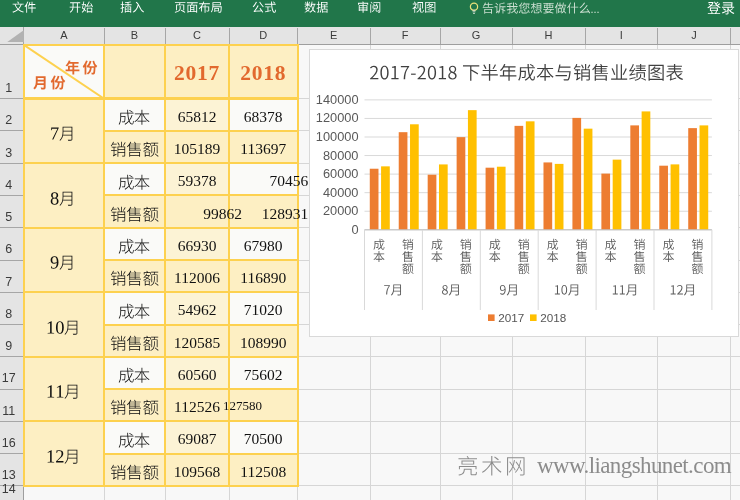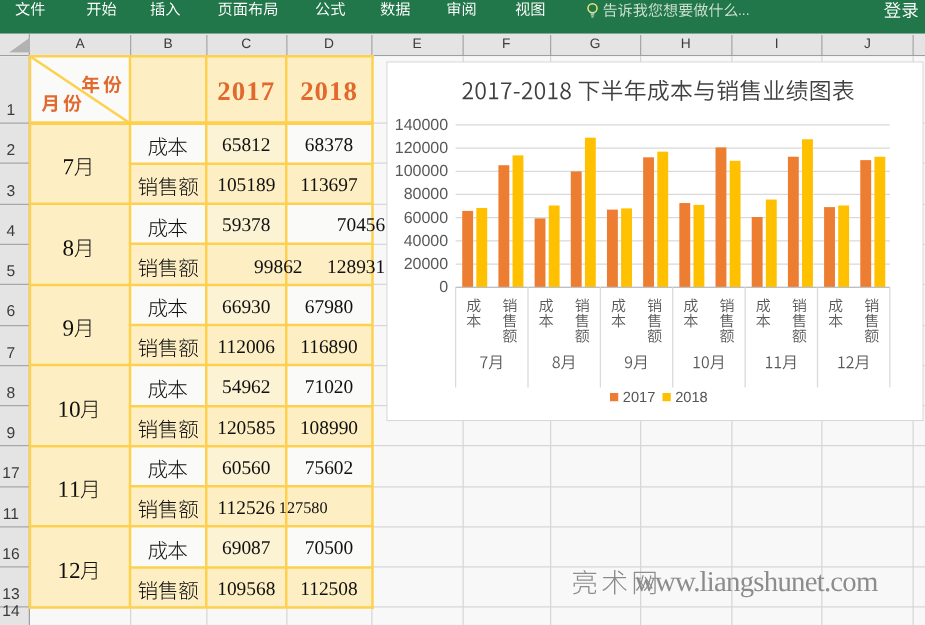--- a/index.html
+++ b/index.html
@@ -623,12 +623,12 @@
       <use href="#d8868" transform="translate(356.47,30.3) scale(0.0183,-0.0183)"></use>
     </g>
   </svg>
 <div class="abs" style="left:456.5px;top:455px">
     <svg width="69.5" height="21.5" viewBox="0 0 69.5 21.5" style="display:block" fill="#8c8c8c">
       <use href="#l4eae" transform="translate(0.0,18.92) scale(0.0215,-0.0215)"></use>
       <use href="#l672f" transform="translate(24.0,18.92) scale(0.0215,-0.0215)"></use>
       <use href="#l7f51" transform="translate(48.0,18.92) scale(0.0215,-0.0215)"></use>
     </svg>
   </div>
-<div class="abs" style="left:508px;top:453.5px;font-family:'Liberation Serif',serif;font-size:23px;letter-spacing:-0.6px;color:#8c8c8c;line-height:1">www.liangshunet.com</div>
+<div class="abs" style="left:537px;top:453.5px;font-family:'Liberation Serif',serif;font-size:23px;letter-spacing:-0.6px;color:#8c8c8c;line-height:1">www.liangshunet.com</div>
 </body></html>

